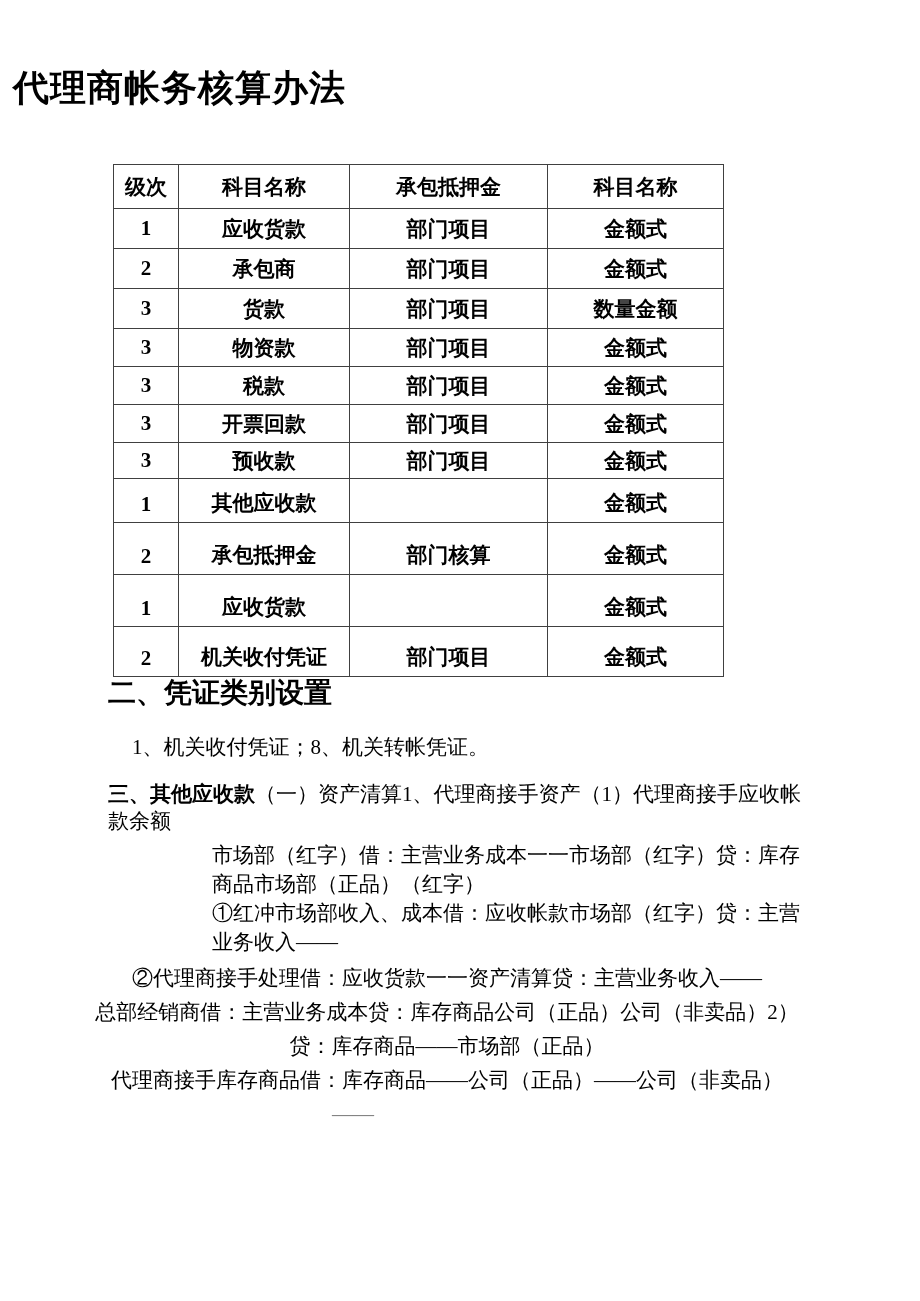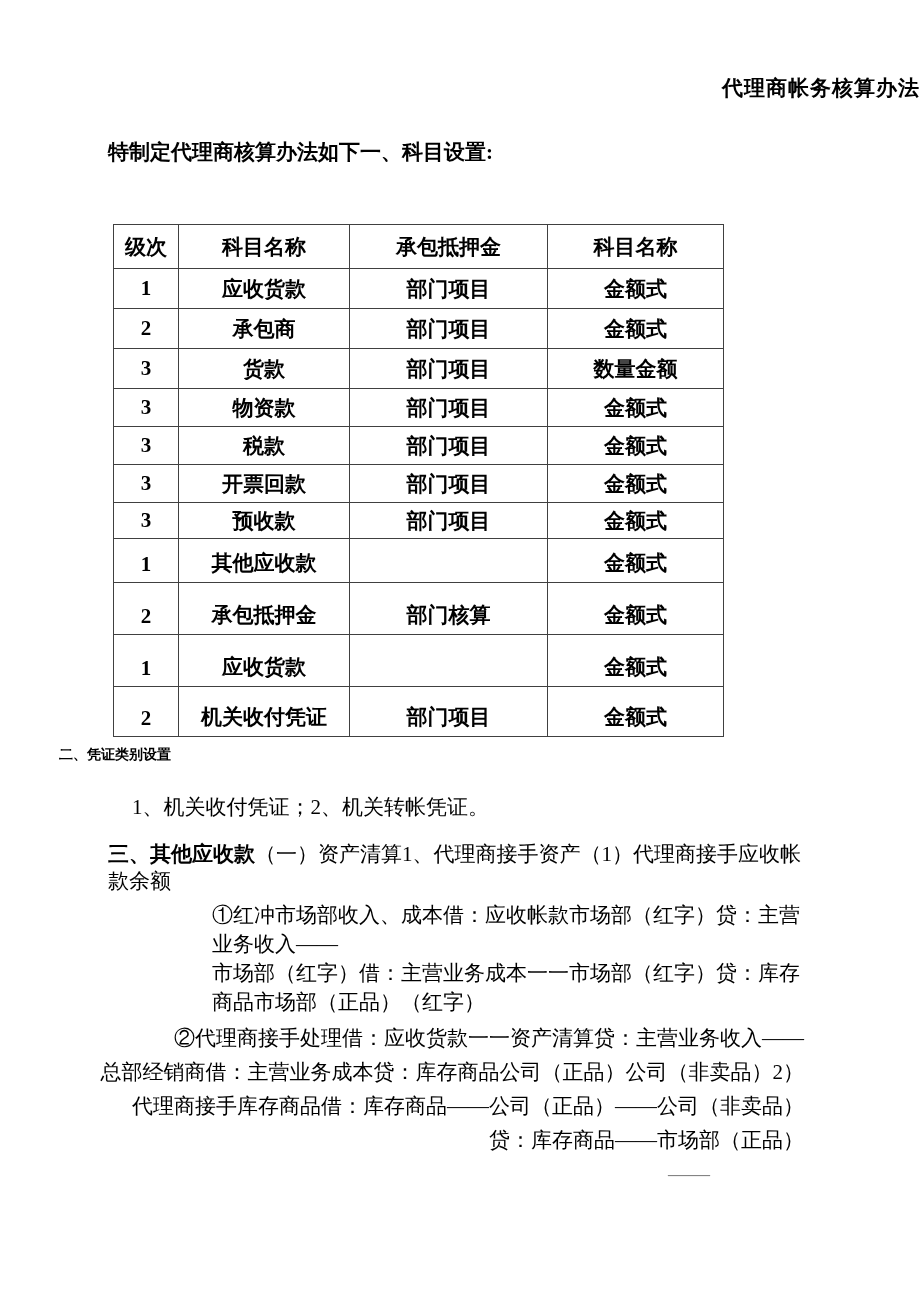--- a/index.html
+++ b/index.html
@@ -3,21 +3,21 @@
 <meta charset="utf-8">
 <style>
   html,body{margin:0;padding:0;}
   body{
     width:920px;height:1301px;background:#ffffff;color:#000000;
     font-family:"Liberation Serif","DejaVu Serif",serif;
     overflow:hidden;
   }
   .page{position:relative;width:920px;height:1301px;box-sizing:border-box;padding-top:72px;}
 
-  .doc-title{margin:0;font-size:21px;font-weight:bold;text-align:right;line-height:32px;letter-spacing:1px;}
+  .doc-title{margin:0;font-size:36px;font-weight:bold;text-align:left;line-height:32px;letter-spacing:1px;padding-left:13px;}
 
   .intro{margin:36px 0 0 108px;font-size:21px;font-weight:bold;line-height:24px;}
 
   table.accounts{border-collapse:collapse;table-layout:fixed;margin:60px 0 0 113px;}
   .accounts col.c1{width:65px;}
   .accounts col.c2{width:171px;}
   .accounts col.c3{width:198px;}
   .accounts col.c4{width:176px;}
   .accounts th,.accounts td{
     border:1px solid #404040;text-align:center;vertical-align:middle;
@@ -29,40 +29,39 @@
   .accounts tbody tr:nth-child(6){height:38px;}
   .accounts tbody tr:nth-child(4){height:38px;}
   .accounts tbody tr:nth-child(7){height:36px;}
   .accounts tbody tr:nth-child(8){height:34px;}
   .accounts tbody tr:nth-child(8){height:44px;}
   .accounts tbody tr:nth-child(9),
   .accounts tbody tr:nth-child(10){height:52px;}
   .accounts tbody tr:nth-child(11){height:50px;}
   .accounts tbody tr:nth-child(n+8) td{vertical-align:bottom;padding-bottom:5px;}
 
-  .sec2-heading{margin:6px 0 0 59px;font-size:14px;font-weight:bold;line-height:24px;}
+  .sec2-heading{margin:6px 0 0 108px;font-size:28px;font-weight:bold;line-height:24px;font-family:Liberation Mono, monospace;}
   .sec2-body{margin:28px 0 0 132px;font-size:21px;line-height:24px;}
 
   .sec3-heading{margin:22px 0 0 108px;width:706px;font-size:21px;line-height:27px;font-weight:normal;}
   .sec3-heading b{font-weight:bold;}
 
   .entry-block-1{margin:6px 0 0 212px;width:592px;font-size:21px;line-height:29px;text-align:left;}
 
-  .entry-block-2{margin:4px 0 0 90px;width:714px;font-size:21px;line-height:34px;text-align:right;}
+  .entry-block-2{margin:4px 0 0 90px;width:714px;font-size:21px;line-height:34px;text-align:center;}
 
   .trailing-dash{color:#7d7d7d;transform:translateX(-94px);}
 </style>
 </head>
 <body>
 
 <div class="page">
 
   <h1 class="doc-title">代理商帐务核算办法</h1>
 
-  <p class="intro">特制定代理商核算办法如下一、科目设置:</p>
 
   <table class="accounts">
     <colgroup>
         <col class="c1">
         <col class="c2">
         <col class="c3">
         <col class="c4">
       </colgroup>
     <thead>
       <tr>
@@ -137,30 +136,30 @@
           <td>2</td>
           <td>机关收付凭证</td>
           <td>部门项目</td>
           <td>金额式</td>
         </tr>
       </tbody>
   </table>
 
   <h2 class="sec2-heading">二、凭证类别设置</h2>
 
-  <p class="sec2-body">1、机关收付凭证；2、机关转帐凭证。</p>
+  <p class="sec2-body">1、机关收付凭证；8、机关转帐凭证。</p>
 
   <p class="sec3-heading"><b>三、其他应收款</b><span>（一）资产清算1、代理商接手资产（1）代理商接手应收帐款余额</span></p>
 
   <div class="entry-block-1">
+    <div>市场部（红字）借：主营业务成本一一市场部（红字）贷：库存商品市场部（正品）（红字）</div>
     <div>①红冲市场部收入、成本借：应收帐款市场部（红字）贷：主营业务收入——</div>
-    <div>市场部（红字）借：主营业务成本一一市场部（红字）贷：库存商品市场部（正品）（红字）</div>
   </div>
 
   <div class="entry-block-2">
     <div>②代理商接手处理借：应收货款一一资产清算贷：主营业务收入——</div>
     <div>总部经销商借：主营业务成本贷：库存商品公司（正品）公司（非卖品）2）</div>
+    <div>贷：库存商品——市场部（正品）</div>
     <div>代理商接手库存商品借：库存商品——公司（正品）——公司（非卖品）</div>
-    <div>贷：库存商品——市场部（正品）</div>
     <div class="trailing-dash">——</div>
   </div>
 
 </div>
 
 </body></html>

